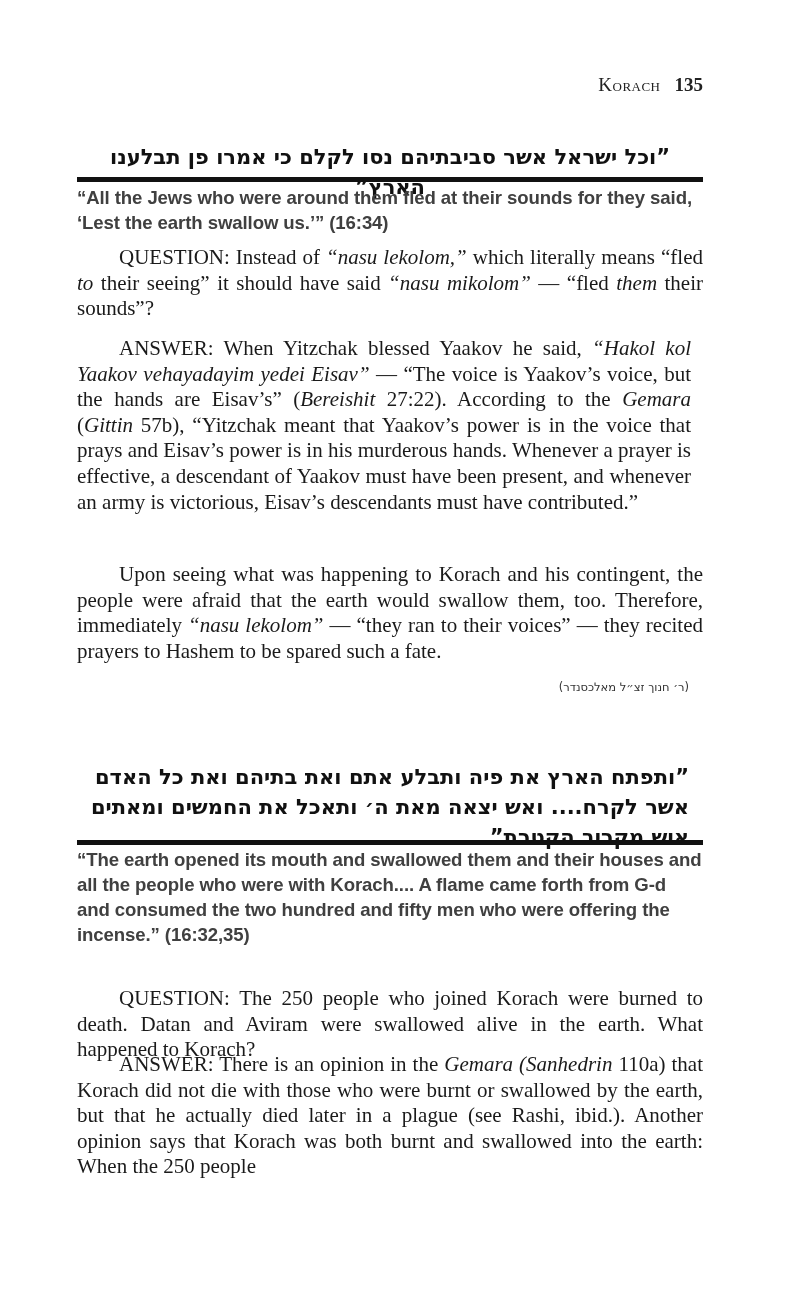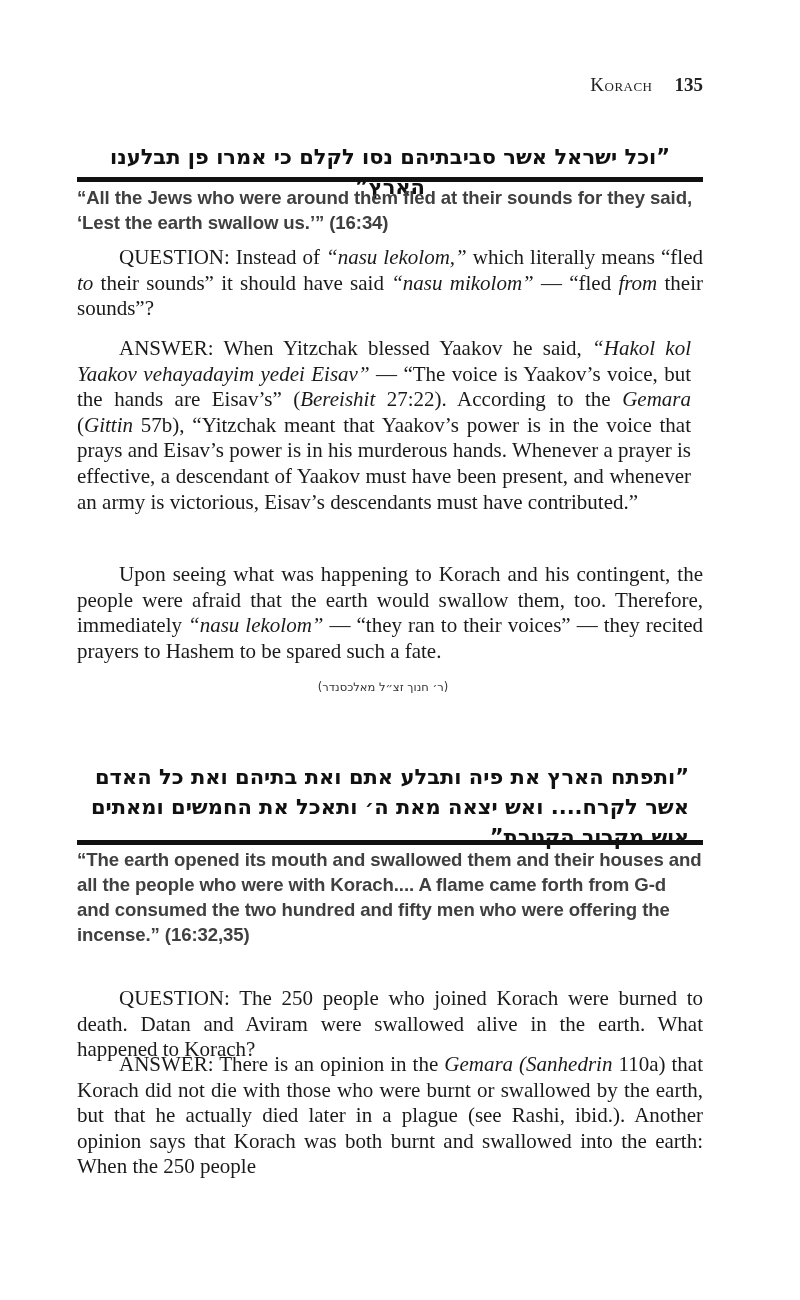--- a/index.html
+++ b/index.html
@@ -1,36 +1,36 @@
 <!DOCTYPE html>
 <html><head>
 <meta charset="utf-8">
 <style>
   html, body { margin: 0; padding: 0; background: #ffffff; }
   body { width: 800px; height: 1300px; position: relative; overflow: hidden; color: #1a1a1a; }
   .page { position: absolute; left: 77px; top: 0; width: 626px; }
   .running-head { position: absolute; right: 0; top: 74px; font-family: "Liberation Serif", "DejaVu Serif", serif; font-size: 19px; color: #222; }
   .running-head .title { font-variant: small-caps; letter-spacing: 0.5px; }
-  .running-head .num { font-weight: bold; margin-left: 22px; }
+  .running-head .num { font-weight: bold; margin-left: 14px; }
 
   .hebrew { font-family: "DejaVu Sans", "Liberation Sans", sans-serif; font-weight: bold; font-size: 21px; direction: rtl; text-align: right; color: #111; line-height: 30px; }
   .rule { height: 5px; background: #111; margin: 2px 0 5px 0; }
   .verse { font-family: "Liberation Sans", "DejaVu Sans", sans-serif; font-weight: bold; font-size: 18.6px; line-height: 25px; color: #404040; letter-spacing: -0.1px; }
   .body { font-family: "Liberation Serif", "DejaVu Serif", serif; font-size: 21px; line-height: 25.6px; text-align: justify; color: #1a1a1a; }
   .body p { margin: 0; text-indent: 42px; }
   .body em { font-style: italic; }
   .source { font-family: "DejaVu Sans", "Liberation Sans", sans-serif; font-size: 11.5px; direction: rtl; text-align: right; color: #333; }
 
   #sec1-hebrew { position: absolute; top: 142px; left: 0; right: 0; text-align: center; }
   #sec1-rule { position: absolute; top: 177px; left: 0; right: 0; margin: 0; }
   #sec1-verse { position: absolute; top: 185px; left: 0; right: 0; }
   #q1 { position: absolute; top: 245px; left: 0; right: 0; }
   #a1 { position: absolute; top: 336px; left: 0; right: 12px; }
   #c1 { position: absolute; top: 562px; left: 0; right: 0; }
-  #src1 { position: absolute; top: 680px; left: 0; right: 14px; text-align: center; }
+  #src1 { position: absolute; top: 680px; left: 0; right: 14px; }
 
   #sec2-hebrew { position: absolute; top: 762px; left: 0; right: 14px; text-align: right; }
   #sec2-rule { position: absolute; top: 840px; left: 0; right: 0; margin: 0; }
   #sec2-verse { position: absolute; top: 847px; left: 0; right: 0; }
   #q2 { position: absolute; top: 960px; left: 0; right: 0; margin-top: 26px; }
   #a2 { position: absolute; top: 1052px; left: 0; right: 0; }
 </style>
 </head>
 <body>
 
@@ -38,21 +38,21 @@
 
   <div class="running-head">
     <span class="title">Korach</span><span class="num">135</span>
   </div>
 
   <div id="sec1-hebrew" class="hebrew">”וכל ישראל אשר סביבתיהם נסו לקלם כי אמרו פן תבלענו הארץ”</div>
   <div id="sec1-rule" class="rule"></div>
   <div id="sec1-verse" class="verse">“All the Jews who were around them fled at their sounds for they said, ‘Lest the earth swallow us.’” (16:34)</div>
 
   <div id="q1" class="body">
-    <p><span>QUESTION:</span><span> Instead of </span><em>“nasu lekolom,”</em><span> which literally means “fled </span><em>to</em><span> their sounds” it should have said </span><em>“nasu mikolom”</em><span> — “fled </span><em>from</em><span> their sounds”?</span></p>
+    <p><span>QUESTION:</span><span> Instead of </span><em>“nasu lekolom,”</em><span> which literally means “fled </span><em>to</em><span> their seeing” it should have said </span><em>“nasu mikolom”</em><span> — “fled </span><em>them</em><span> their sounds”?</span></p>
   </div>
 
   <div id="a1" class="body">
     <p><span>ANSWER:</span><span> When Yitzchak blessed Yaakov he said, </span><em>“Hakol kol Yaakov vehayadayim yedei Eisav”</em><span> — “The voice is Yaakov’s voice, but the hands are Eisav’s” (</span><em>Bereishit</em><span> 27:22). According to the </span><em>Gemara</em><span> (</span><em>Gittin</em><span> 57b), “Yitzchak meant that Yaakov’s power is in the voice that prays and Eisav’s power is in his murderous hands. Whenever a prayer is effective, a descendant of Yaakov must have been present, and whenever an army is victorious, Eisav’s descendants must have contributed.”</span></p>
   </div>
 
   <div id="c1" class="body">
     <p><span>Upon seeing what was happening to Korach and his contingent, the people were afraid that the earth would swallow them, too. Therefore, immediately </span><em>“nasu lekolom”</em><span> — “they ran to their voices” — they recited prayers to Hashem to be spared such a fate.</span></p>
   </div>
 

